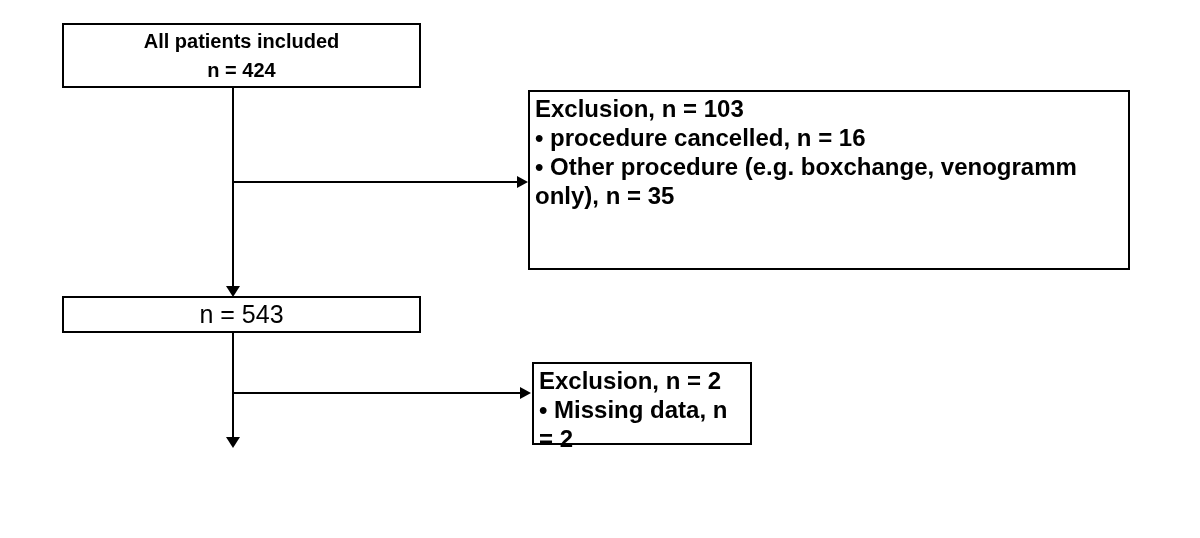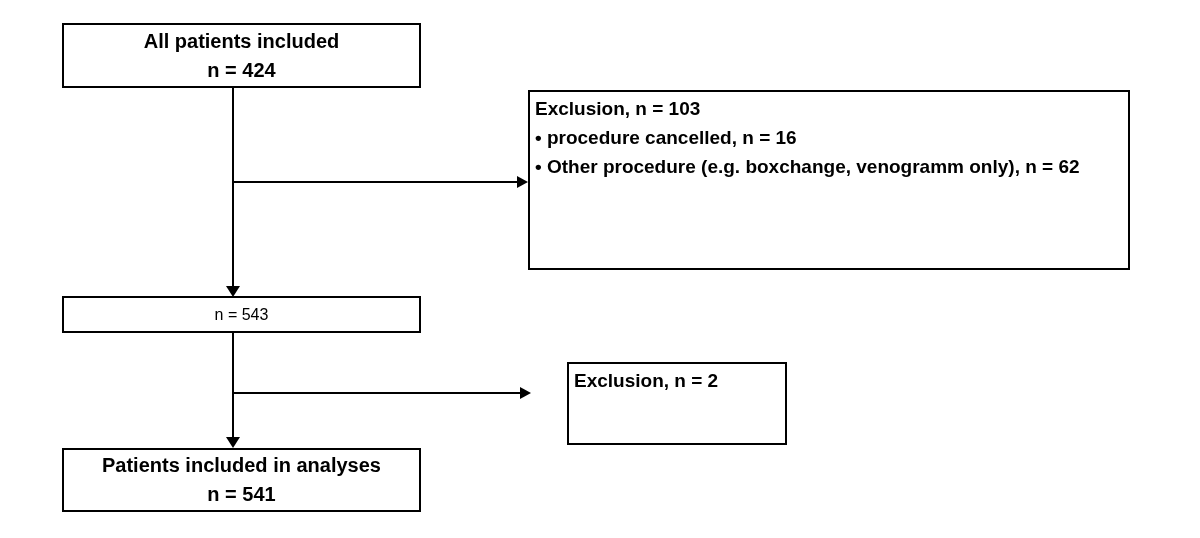--- a/index.html
+++ b/index.html
@@ -29,25 +29,25 @@
     justify-content: center;
     text-align: right;
   }
   .headline {
     font-weight: bold;
     font-size: 20px;
     line-height: 29px;
   }
   .plain {
     font-weight: normal;
-    font-size: 16px;
+    font-size: 25px;
     line-height: 29px;
   }
   .excl-box {
-    font-size: 19px;
+    font-size: 24px;
     line-height: 29px;
     padding: 2px 5px 0 5px;
   }
   .excl-title {
     font-weight: bold;
   }
   .excl-item {
     font-weight: bold;
   }
   .vline {
@@ -73,21 +73,21 @@
     width: 0;
     height: 0;
     border-top: 6px solid transparent;
     border-bottom: 6px solid transparent;
     border-left: 11px solid #000000;
   }
   
   #box-top     { left: 62px;  top: 23px;  width: 359px; height: 65px; }
   #box-excl1   { left: 528px; top: 90px;  width: 602px; height: 180px; }
   #box-mid     { left: 62px;  top: 296px; width: 359px; height: 37px; }
-  #box-excl2   { left: 532px; top: 362px; width: 220px; height: 83px; margin-left: 35px; }
+  #box-excl2   { left: 532px; top: 362px; width: 220px; height: 83px; }
   #box-bottom  { left: 62px;  top: 448px; width: 359px; height: 64px; }
 
   #vline1      { left: 231.5px; top: 88px;  height: 200px; }
   #ahead-down1 { left: 226px;   top: 286px; }
   #hline1      { left: 233px;   top: 180.5px; width: 285px; }
   #ahead-right1{ left: 517px;   top: 175.5px; }
 
   #vline2      { left: 231.5px; top: 333px; height: 105px; }
   #ahead-down2 { left: 226px;   top: 437px; }
   #hline2      { left: 233px;   top: 391.5px; width: 288px; }
@@ -105,35 +105,34 @@
 
   <div class="vline" id="vline1"></div>
   <div class="arrow-down" id="ahead-down1"></div>
   <div class="hline" id="hline1"></div>
   <div class="arrow-right" id="ahead-right1"></div>
 
   <div class="box excl-box" id="box-excl1">
     <div class="excl-title">Exclusion, n = 103</div>
     <div>
         <div class="excl-item">• procedure cancelled, n = 16</div>
-        <div class="excl-item">• Other procedure (e.g. boxchange, venogramm only), n = 62</div>
+        <div class="excl-item">• Other procedure (e.g. boxchange, venogramm only), n = 35</div>
       </div>
   </div>
 
   <div class="box center-box plain" id="box-mid">
     <div>n = 543</div>
   </div>
 
   <div class="vline" id="vline2"></div>
   <div class="arrow-down" id="ahead-down2"></div>
   <div class="hline" id="hline2"></div>
   <div class="arrow-right" id="ahead-right2"></div>
 
   <div class="box excl-box" id="box-excl2">
     <div class="excl-title">Exclusion, n = 2</div>
+    <div>
+        <div class="excl-item">• Missing data, n = 2</div>
+      </div>
   </div>
 
-  <div class="box center-box headline" id="box-bottom">
-    <div>Patients included in analyses</div>
-    <div>n = 541</div>
-  </div>
 
 </div>
 
 </body></html>

